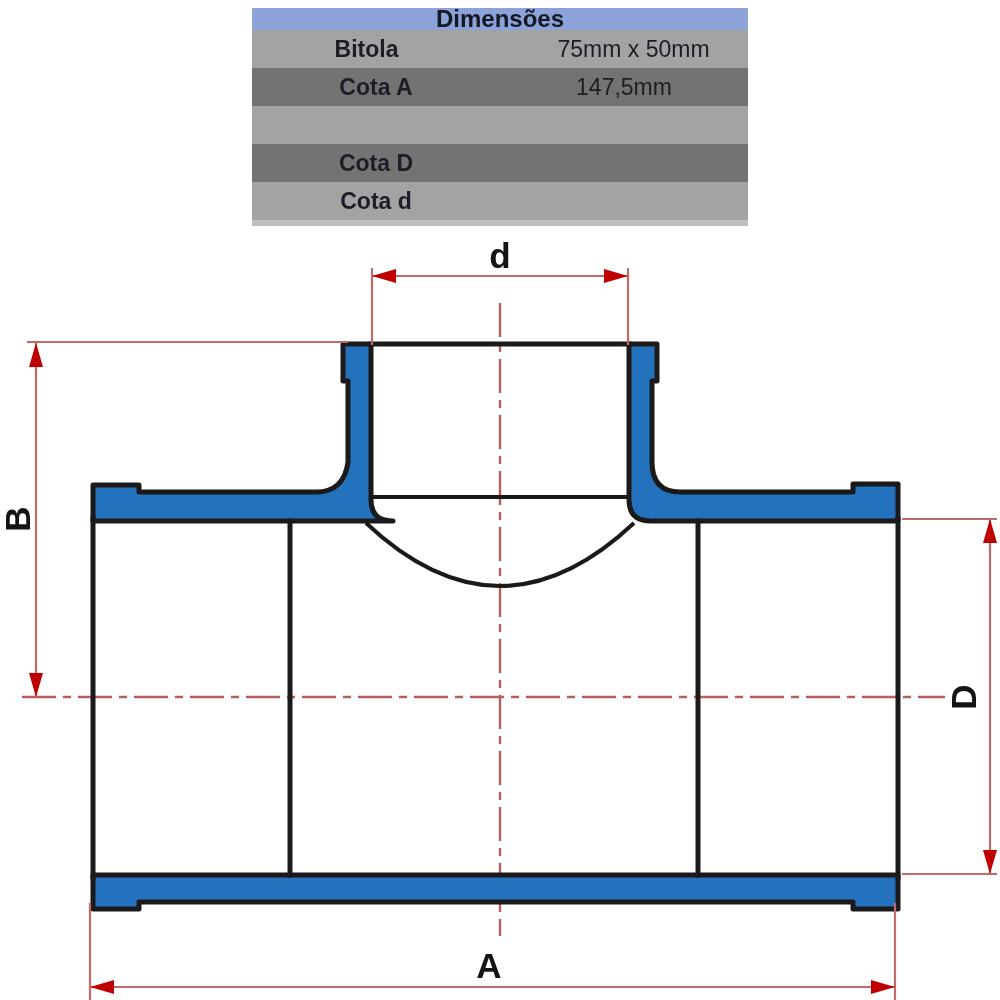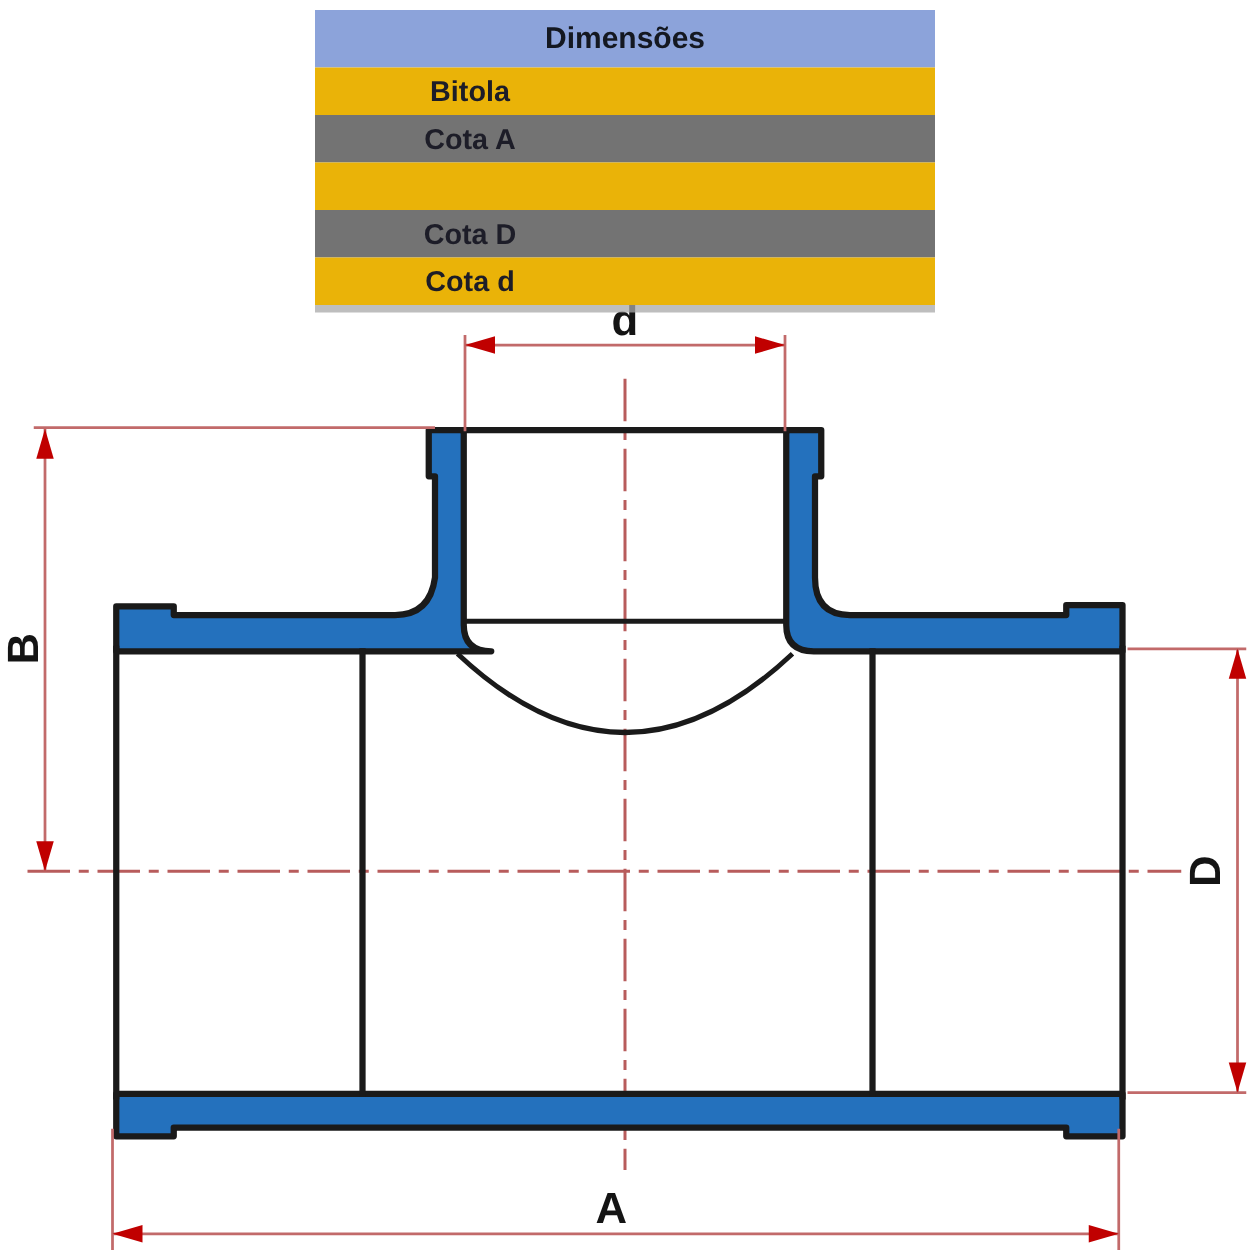--- a/index.html
+++ b/index.html
@@ -1,24 +1,24 @@
 <!DOCTYPE html>
 <html><head>
 <meta charset="utf-8">
 <style>
   html,body{margin:0;padding:0;background:#ffffff;}
   body{width:1000px;height:1000px;position:relative;overflow:hidden;
        font-family:"Liberation Sans",sans-serif;}
 
   
   .dims-table{position:absolute;left:252px;top:8px;width:496px;}
-  .t-header{height:46px;background:#8ca3da;color:#141821;font-size:24px;
+  .t-header{height:22px;background:#8ca3da;color:#141821;font-size:24px;
             font-weight:700;display:flex;align-items:center;justify-content:center;}
   .t-row{height:38px;display:flex;}
-  .t-row.light{background:#eab308;gap:38px;}
+  .t-row.light{background:#a3a3a3;gap:38px;}
   .t-row.med{background:#737373;}
   .t-label,.t-value{width:50%;display:flex;align-items:center;justify-content:center;
             color:#1d1d28;font-size:23px;}
   .t-label{font-weight:700;}
   .t-value{font-weight:400;}
   .t-shadow{height:6px;background:#a8a8a8;opacity:.75;}
 
   
   svg{position:absolute;left:0;top:0;}
   .fit{stroke:#1a1a1a;stroke-width:5;stroke-linejoin:round;}
@@ -76,23 +76,25 @@
   <polygon points="90,987 114,980 114,994" fill="#c00000"></polygon>
   <polygon points="895,987 871,980 871,994" fill="#c00000"></polygon>
   <text class="dlabel" x="489" y="978" text-anchor="middle" font-size="37">A</text>
 </svg>
 
 <div class="dims-table">
   <div class="t-header">Dimensões</div>
 
   <div class="t-row light">
     <span class="t-label">Bitola</span>
+    <span class="t-value">75mm x 50mm</span>
   </div>
   <div class="t-row med">
     <span class="t-label">Cota A</span>
+    <span class="t-value">147,5mm</span>
   </div>
   <div class="t-row light">
   </div>
   <div class="t-row med">
     <span class="t-label">Cota D</span>
   </div>
   <div class="t-row light">
     <span class="t-label">Cota d</span>
   </div>
   <div class="t-shadow"></div>

